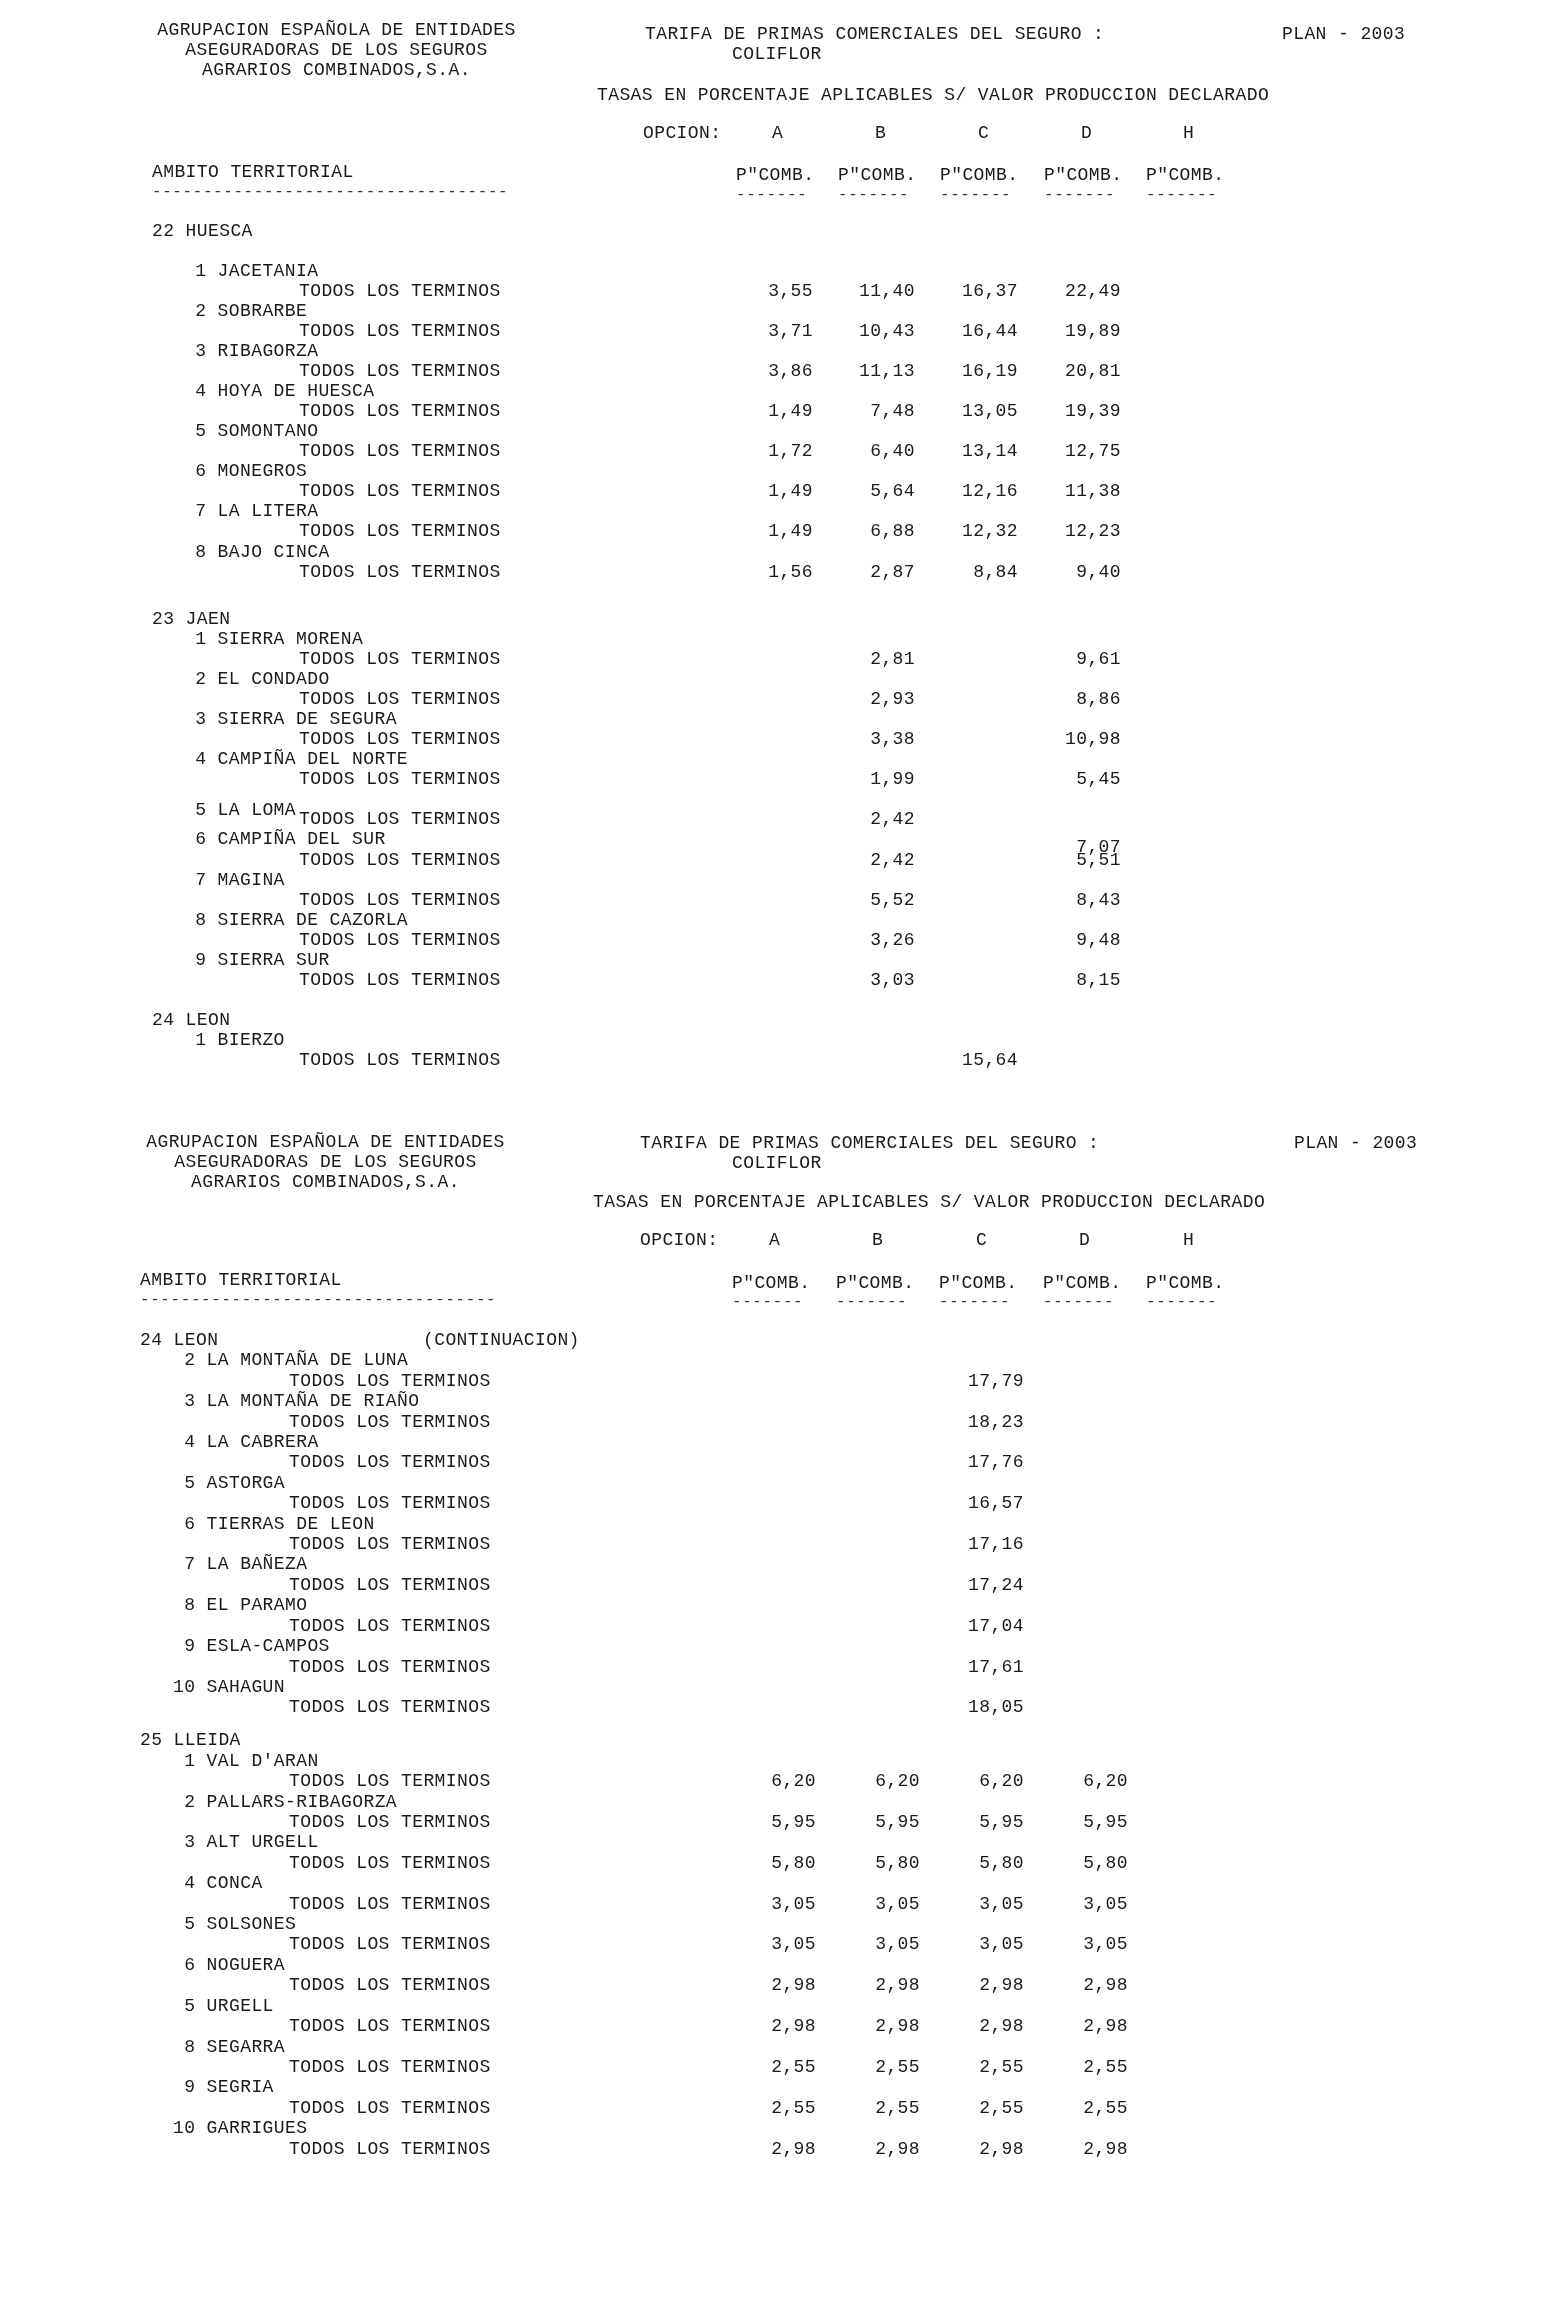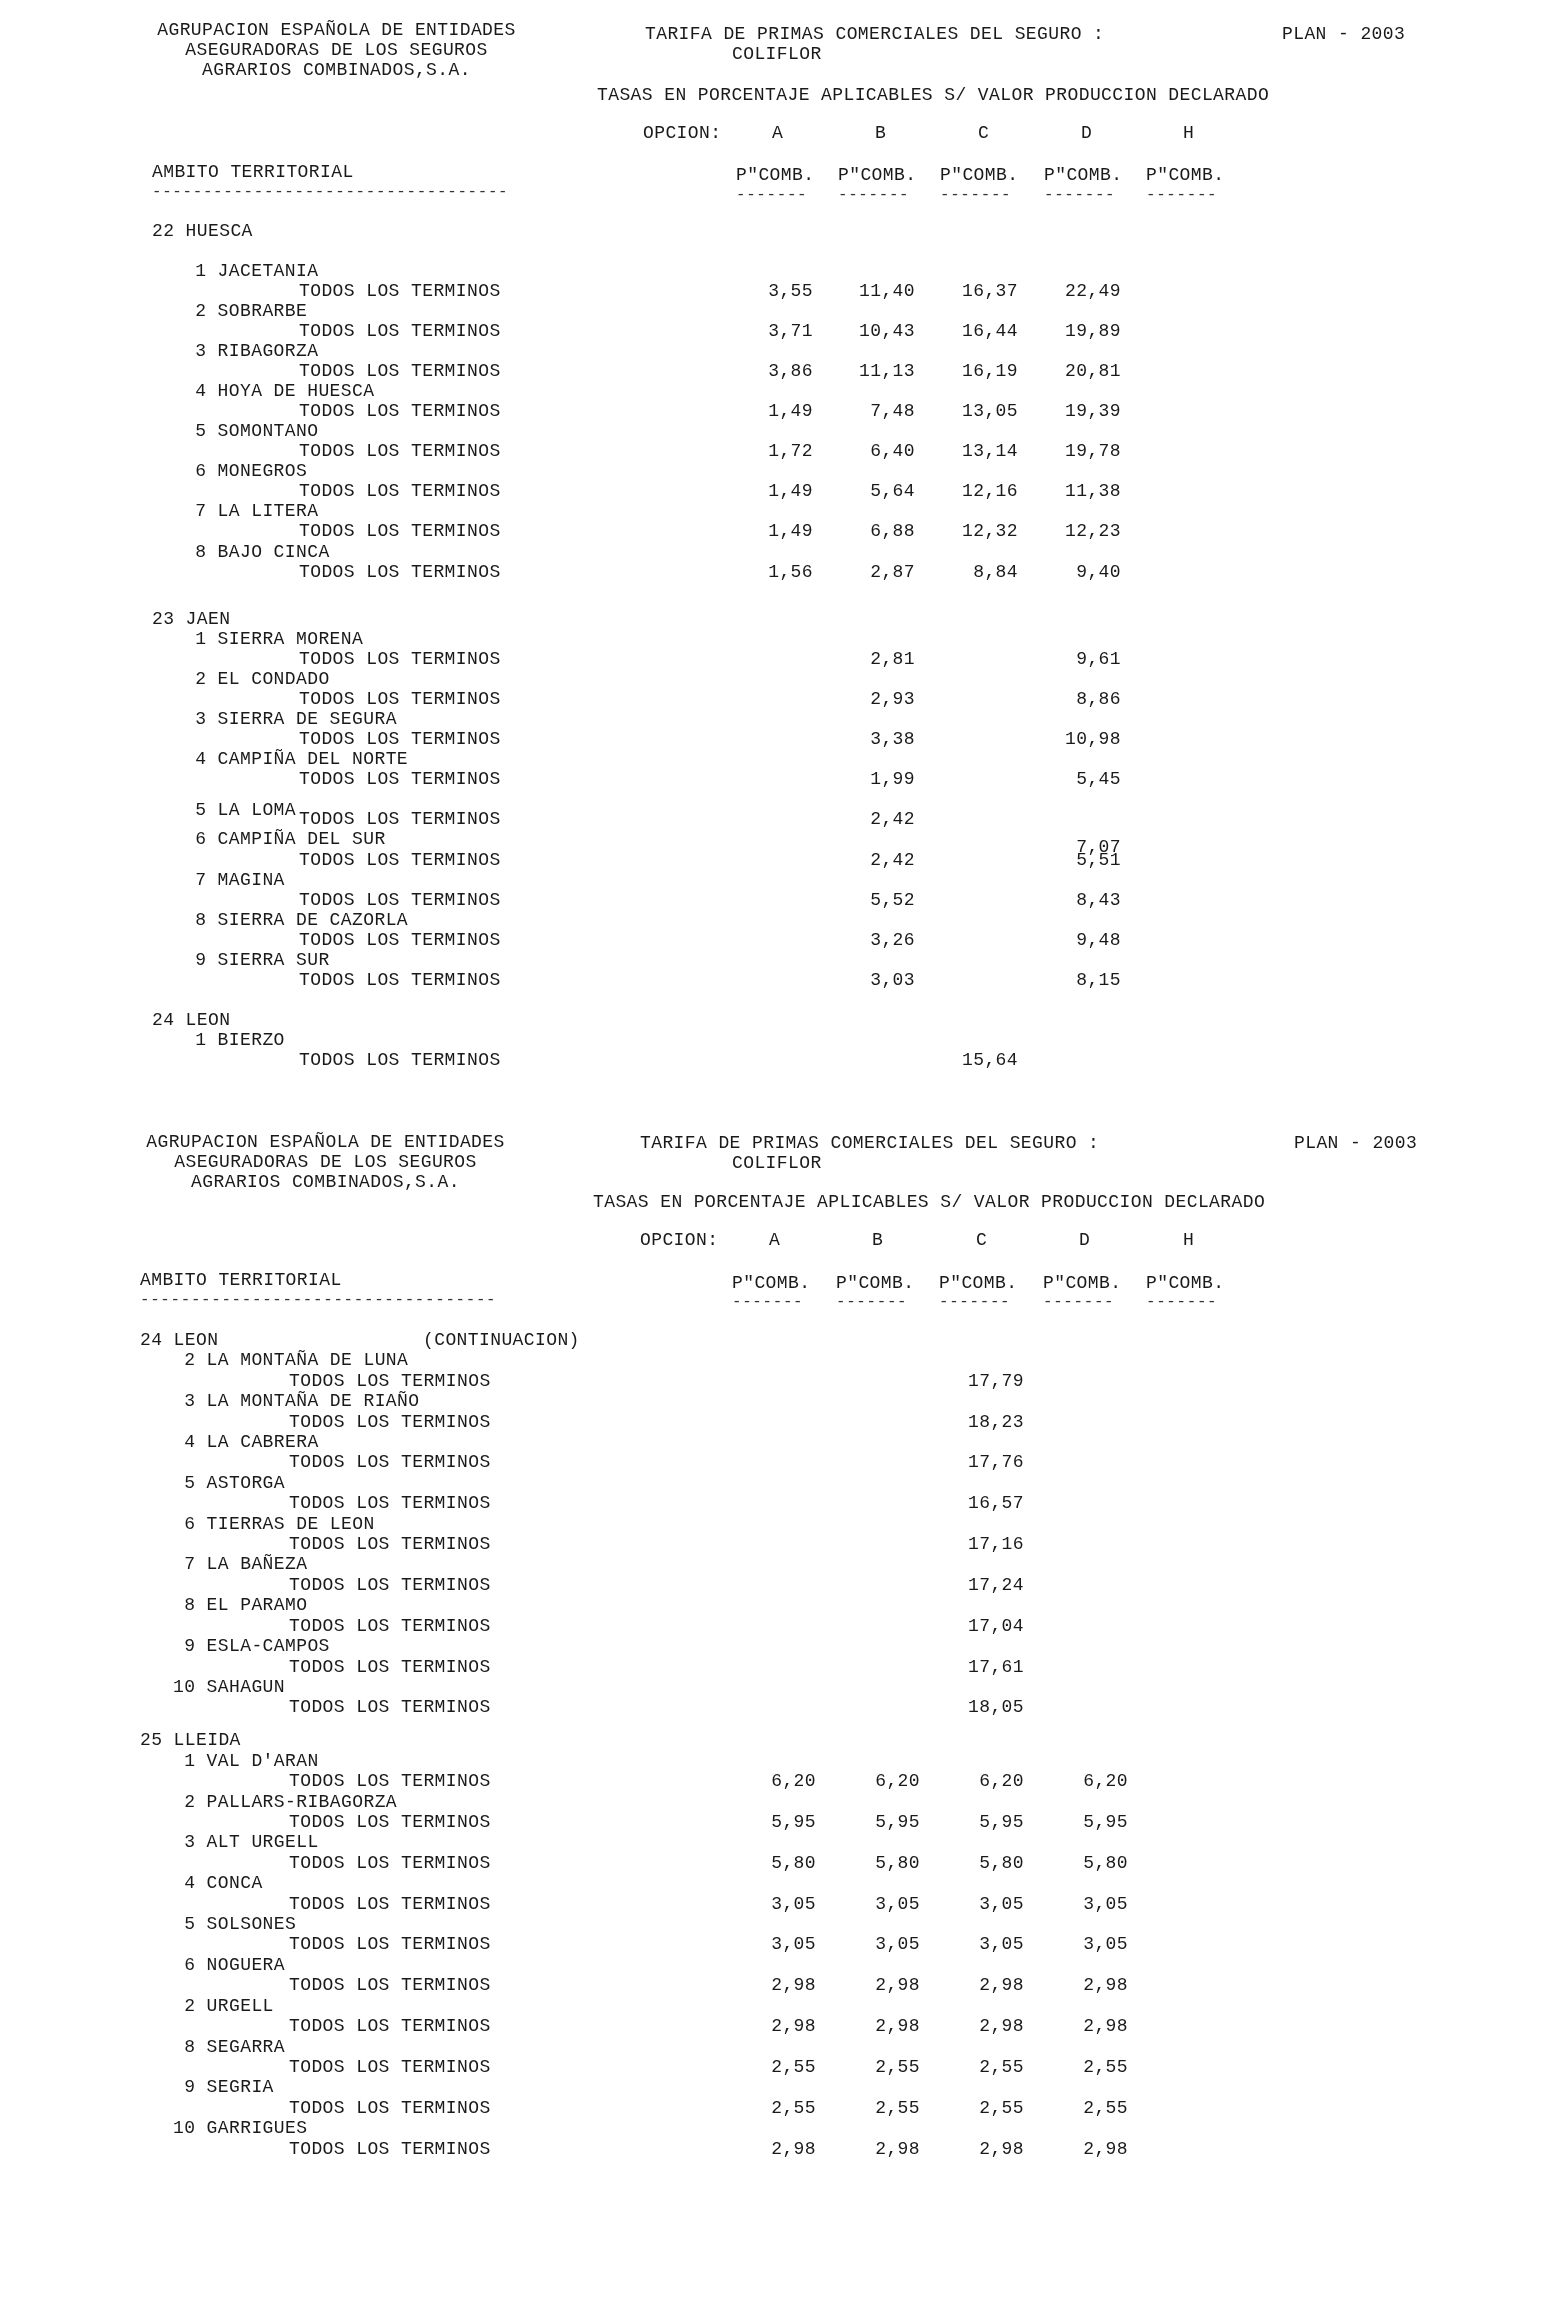--- a/index.html
+++ b/index.html
@@ -70,21 +70,21 @@
       <div class="t" style="left:299px;top:401px;">TODOS LOS TERMINOS</div>
       <div class="t r" style="left:713px;top:401px;width:100px;">1,49</div>
       <div class="t r" style="left:815px;top:401px;width:100px;">7,48</div>
       <div class="t r" style="left:918px;top:401px;width:100px;">13,05</div>
       <div class="t r" style="left:1021px;top:401px;width:100px;">19,39</div>
       <div class="t" style="left:184px;top:421px;"> 5 SOMONTANO</div>
       <div class="t" style="left:299px;top:441px;">TODOS LOS TERMINOS</div>
       <div class="t r" style="left:713px;top:441px;width:100px;">1,72</div>
       <div class="t r" style="left:815px;top:441px;width:100px;">6,40</div>
       <div class="t r" style="left:918px;top:441px;width:100px;">13,14</div>
-      <div class="t r" style="left:1021px;top:441px;width:100px;">19,78</div>
+      <div class="t r" style="left:1021px;top:441px;width:100px;">12,75</div>
       <div class="t" style="left:184px;top:461px;"> 6 MONEGROS</div>
       <div class="t" style="left:299px;top:481px;">TODOS LOS TERMINOS</div>
       <div class="t r" style="left:713px;top:481px;width:100px;">1,49</div>
       <div class="t r" style="left:815px;top:481px;width:100px;">5,64</div>
       <div class="t r" style="left:918px;top:481px;width:100px;">12,16</div>
       <div class="t r" style="left:1021px;top:481px;width:100px;">11,38</div>
       <div class="t" style="left:184px;top:501px;"> 7 LA LITERA</div>
       <div class="t" style="left:299px;top:521px;">TODOS LOS TERMINOS</div>
       <div class="t r" style="left:713px;top:521px;width:100px;">1,49</div>
       <div class="t r" style="left:815px;top:521px;width:100px;">6,88</div>
@@ -232,21 +232,21 @@
       <div class="t r" style="left:716px;top:824px;width:100px;">3,05</div>
       <div class="t r" style="left:820px;top:824px;width:100px;">3,05</div>
       <div class="t r" style="left:924px;top:824px;width:100px;">3,05</div>
       <div class="t r" style="left:1028px;top:824px;width:100px;">3,05</div>
       <div class="t" style="left:173px;top:845px;"> 6 NOGUERA</div>
       <div class="t" style="left:289px;top:865px;">TODOS LOS TERMINOS</div>
       <div class="t r" style="left:716px;top:865px;width:100px;">2,98</div>
       <div class="t r" style="left:820px;top:865px;width:100px;">2,98</div>
       <div class="t r" style="left:924px;top:865px;width:100px;">2,98</div>
       <div class="t r" style="left:1028px;top:865px;width:100px;">2,98</div>
-      <div class="t" style="left:173px;top:886px;"> 2 URGELL</div>
+      <div class="t" style="left:173px;top:886px;"> 5 URGELL</div>
       <div class="t" style="left:289px;top:906px;">TODOS LOS TERMINOS</div>
       <div class="t r" style="left:716px;top:906px;width:100px;">2,98</div>
       <div class="t r" style="left:820px;top:906px;width:100px;">2,98</div>
       <div class="t r" style="left:924px;top:906px;width:100px;">2,98</div>
       <div class="t r" style="left:1028px;top:906px;width:100px;">2,98</div>
       <div class="t" style="left:173px;top:927px;"> 8 SEGARRA</div>
       <div class="t" style="left:289px;top:947px;">TODOS LOS TERMINOS</div>
       <div class="t r" style="left:716px;top:947px;width:100px;">2,55</div>
       <div class="t r" style="left:820px;top:947px;width:100px;">2,55</div>
       <div class="t r" style="left:924px;top:947px;width:100px;">2,55</div>

